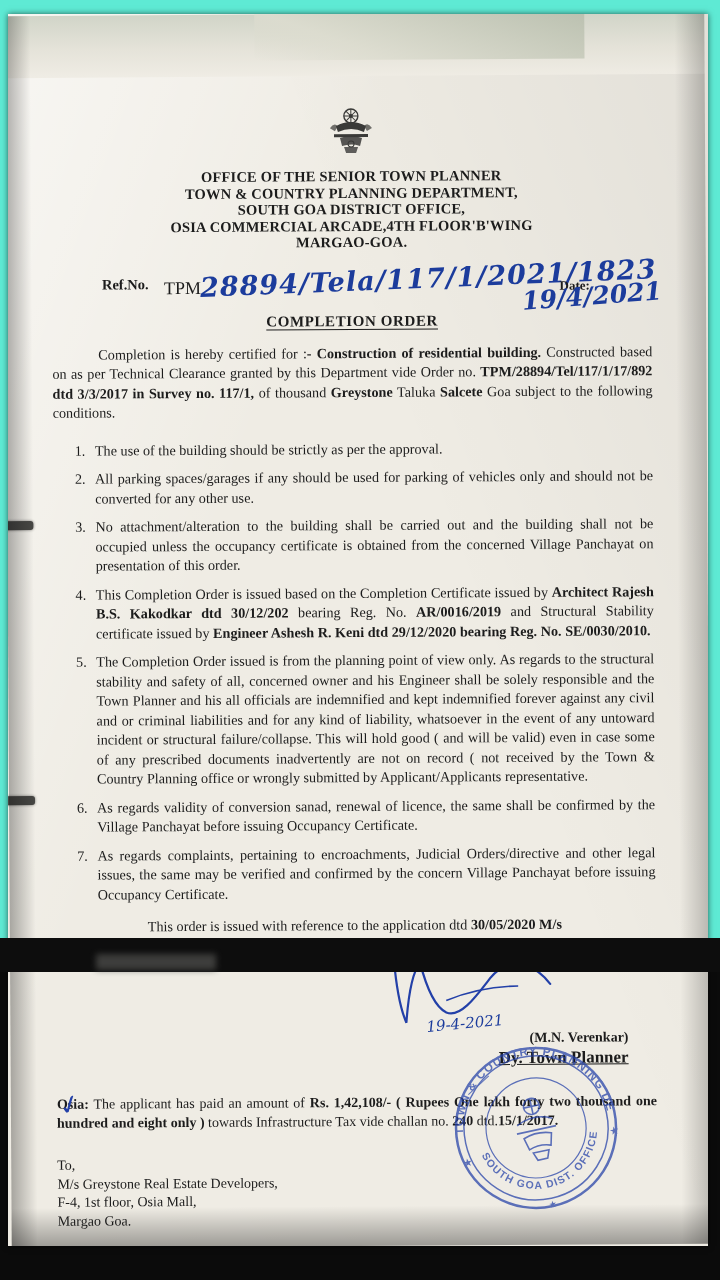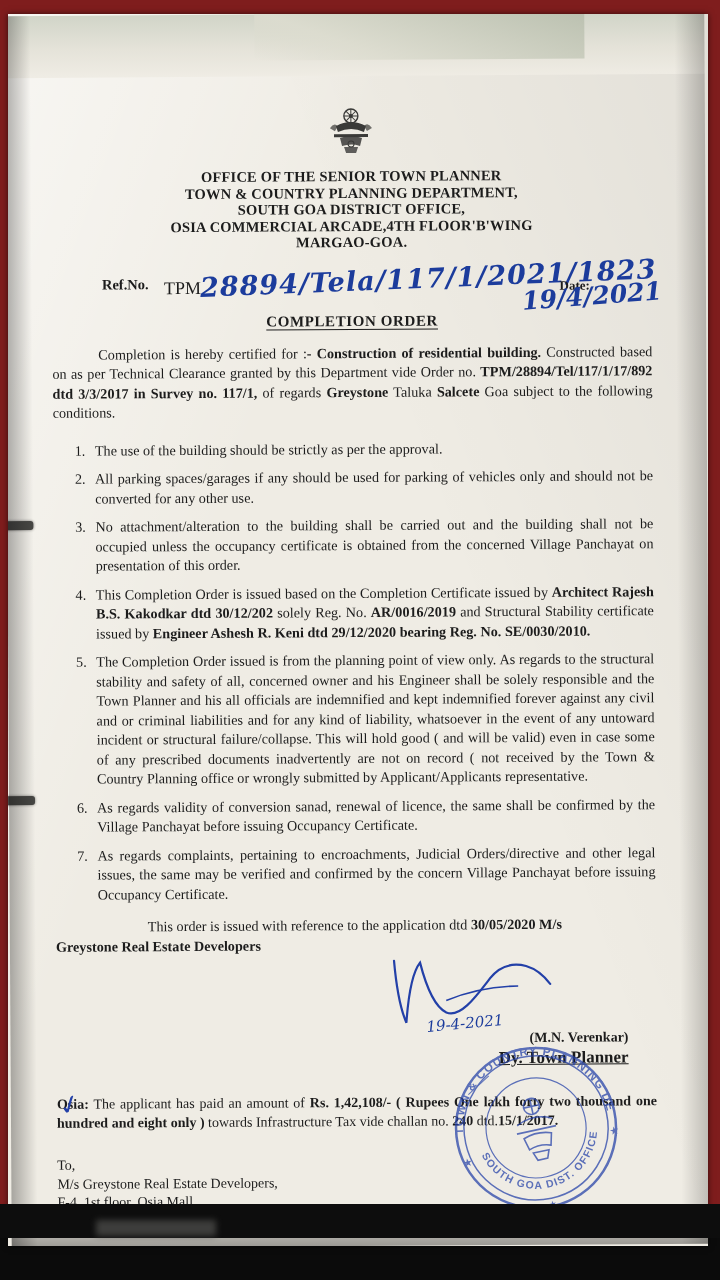--- a/index.html
+++ b/index.html
@@ -9,22 +9,22 @@
   }
   body {
     width: 720px;
     height: 1280px;
     overflow: hidden;
     font-family: "Liberation Serif", serif;
   }
   #page {
     position: relative;
     width: 720px;
-    height: 1238px;
-    background: #7f1d1d;
+    height: 972px;
+    background: #5eead4;
   }
   
   .sheet {
     position: absolute;
     left: 8px;
     top: 14px;
     width: 700px;
     height: 1232px;
     background: #efece4;
     background-image:
@@ -335,39 +335,39 @@
           <span class="hw hw-date">19/4/2021</span>
         </div>
 
         <div class="title">COMPLETION ORDER</div>
 
         <div class="para">
           <span class="indent"></span><span>Completion is hereby certified for :-</span>
           <span class="b">Construction of residential building.</span>
           <span>Constructed based on as per Technical Clearance granted by this Department vide Order no.</span>
           <span class="b">TPM/28894/Tel/117/1/17/892 dtd 3/3/2017 in Survey no. 117/1,</span>
-          <span>of regards</span>
+          <span>of thousand</span>
           <span class="b">Greystone</span>
           <span>Taluka</span>
           <span class="b">Salcete</span>
           <span>Goa subject to the following conditions.</span>
         </div>
 
         <ol class="conds">
           <li>
             <span>The use of the building should be strictly as per the approval.</span>
           </li>
           <li>
             <span>All parking spaces/garages if any should be used for parking of vehicles only and should not be converted for any other use.</span>
           </li>
           <li>
             <span>No attachment/alteration to the building shall be carried out and the building shall not be occupied unless the occupancy certificate is obtained from the concerned Village Panchayat on presentation of this order.</span>
           </li>
           <li>
-            <span>This Completion Order is issued based on the Completion Certificate issued by </span><span class="b">Architect Rajesh B.S. Kakodkar dtd 30/12/202</span><span> solely Reg. No. </span><span class="b">AR/0016/2019</span><span> and Structural Stability certificate issued by </span><span class="b">Engineer Ashesh R. Keni dtd 29/12/2020 bearing Reg. No. SE/0030/2010.</span>
+            <span>This Completion Order is issued based on the Completion Certificate issued by </span><span class="b">Architect Rajesh B.S. Kakodkar dtd 30/12/202</span><span> bearing Reg. No. </span><span class="b">AR/0016/2019</span><span> and Structural Stability certificate issued by </span><span class="b">Engineer Ashesh R. Keni dtd 29/12/2020 bearing Reg. No. SE/0030/2010.</span>
           </li>
           <li>
             <span>The Completion Order issued is from the planning point of view only. As regards to the structural stability and safety of all, concerned owner and his Engineer shall be solely responsible and the Town Planner and his all officials are indemnified and kept indemnified forever against any civil and or criminal liabilities and for any kind of liability, whatsoever in the event of any untoward incident or structural failure/collapse. This will hold good ( and will be valid) even in case some of any prescribed documents inadvertently are not on record ( not received by the Town &amp; Country Planning office or wrongly submitted by Applicant/Applicants representative.</span>
           </li>
           <li>
             <span>As regards validity of conversion sanad, renewal of licence, the same shall be confirmed by the Village Panchayat before issuing Occupancy Certificate.</span>
           </li>
           <li>
             <span>As regards complaints, pertaining to encroachments, Judicial Orders/directive and other legal issues, the same may be verified and confirmed by the concern Village Panchayat before issuing Occupancy Certificate.</span>
           </li>

